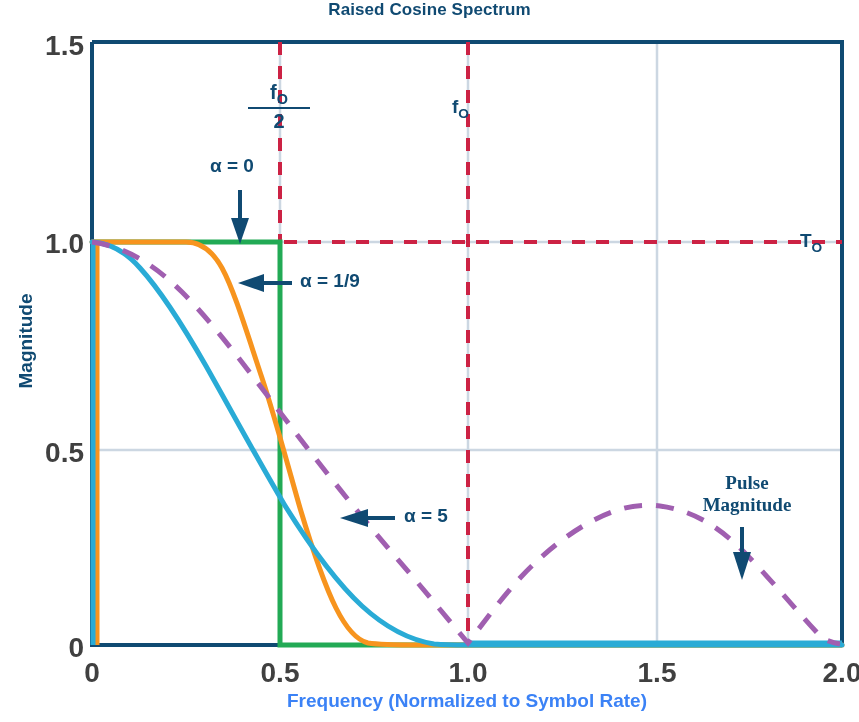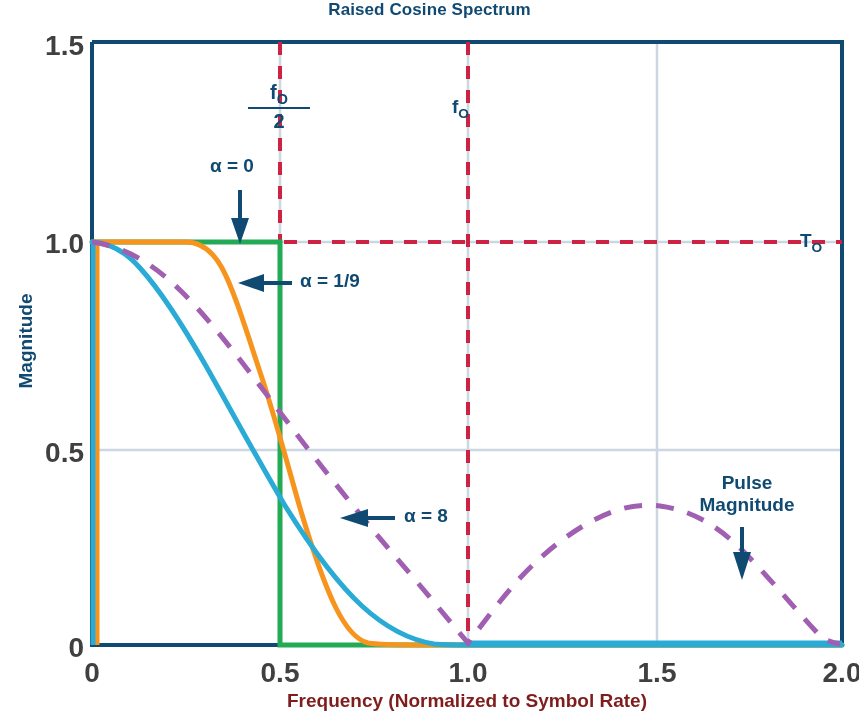--- a/index.html
+++ b/index.html
@@ -49,21 +49,21 @@
     white-space: nowrap;
   }
   #xlabel {
     position: absolute;
     left: 92px;
     top: 690px;
     width: 750px;
     text-align: center;
     font-size: 19px;
     font-weight: bold;
-    color: #7f1d1d;
+    color: #3b82f6;
     white-space: nowrap;
   }
   .annot {
     position: absolute;
     color: #104a72;
     font-size: 19px;
     font-weight: bold;
     white-space: nowrap;
   }
   .annot-frac {
@@ -173,24 +173,24 @@
 
   <div class="annot" style="left:210px; top:155px;">
     <span>α = 0</span>
   </div>
 
   <div class="annot" style="left:300px; top:270px;">
     <span>α = 1/9</span>
   </div>
 
   <div class="annot" style="left:404px; top:505px;">
-    <span>α = 8</span>
-  </div>
-
-  <div class="annot" style="left:692px; top:472px; text-align:center; width:110px;">
+    <span>α = 5</span>
+  </div>
+
+  <div class="annot" style="left:692px; top:472px; text-align:center; width:110px;font-family:Liberation Serif, serif;">
     <div>Pulse</div>
     <div>Magnitude</div>
   </div>
 
   <div class="annot-frac" style="left:248px; top:82px; width:62px;">
     <span class="num"><span>f</span><span class="sub">O</span></span>
     <span class="den">2</span>
   </div>
 
   <div class="annot" style="left:452px; top:96px;"><span>f</span><span class="sub">O</span></div>

